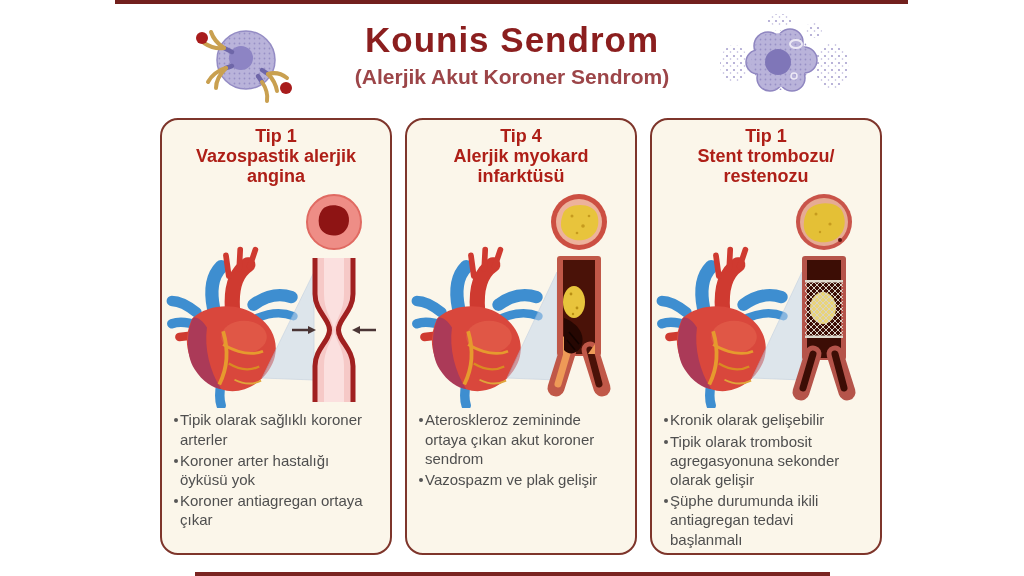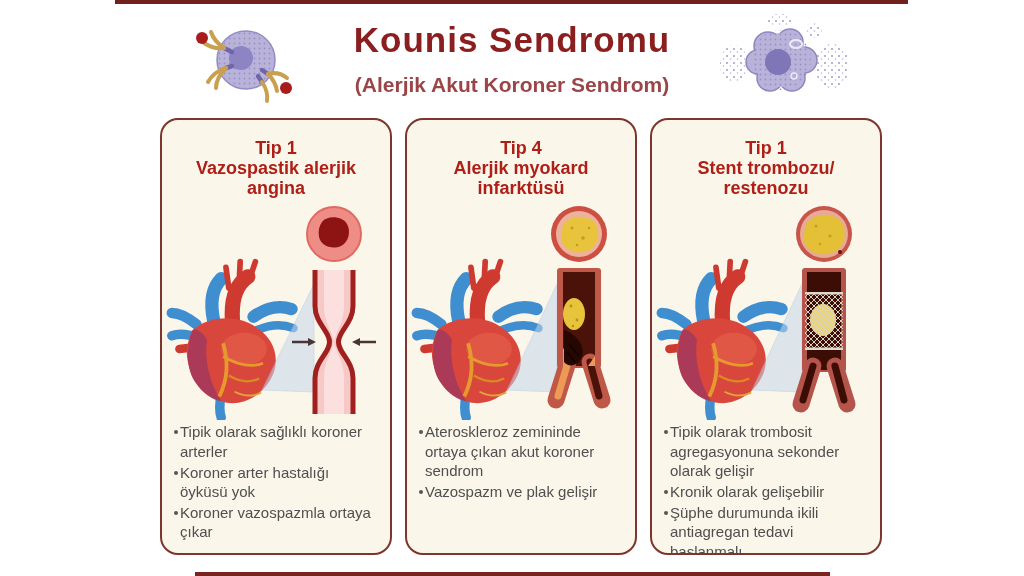--- a/index.html
+++ b/index.html
@@ -5,28 +5,28 @@
   html,body{margin:0;padding:0;}
   body{
     width:1024px;height:576px;background:#ffffff;overflow:hidden;position:relative;
     font-family:"Liberation Sans", sans-serif;
   }
   .crop-bar{position:absolute;background:#72201d;}
   .crop-bar.top{left:115px;top:0;width:793px;height:4px;}
   .crop-bar.bottom{left:195px;bottom:0;width:635px;height:4px;background:#7a2421;}
   .header{position:absolute;top:22px;left:0;width:100%;text-align:center;}
   .title{font-size:35px;font-weight:bold;color:#8b1e1e;letter-spacing:1px;line-height:1.05;}
-  .subtitle{font-size:21px;font-weight:bold;color:#9c4548;margin-top:14px;}
+  .subtitle{font-size:21px;font-weight:bold;color:#9c4548;margin-top:6px;}
   .hicon{position:absolute;}
   .hicon.left{left:182px;top:16px;}
   .hicon.right{left:718px;top:12px;}
   .panels{position:absolute;left:160px;top:118px;display:flex;gap:13px;}
   .panel{
     box-sizing:border-box;width:232px;height:437px;background:#fbf6ea;
-    border:2px solid #7e352b;border-radius:18px;padding-top:18px;
+    border:2px solid #7e352b;border-radius:18px;padding-top:6px;
     display:flex;flex-direction:column;overflow:hidden;
   }
   .ptitle{text-align:center;color:#ae1f17;font-weight:bold;font-size:18px;line-height:1.12;}
   .pname{white-space:pre-line;}
   .illus{display:block;width:228px;height:222px;flex:0 0 auto;}
   .bullets{list-style:none;margin:2px 10px 0 12px;padding:0;font-size:15px;color:#4f4f4f;line-height:1.28;}
   .bullets li{display:flex;gap:2px;margin-bottom:2px;}
   .bdot{flex:0 0 auto;width:4px;height:4px;border-radius:50%;background:#565656;margin-top:8px;}
 </style>
 </head>
@@ -88,21 +88,21 @@
       <path d="M44,52 C38,58 34,64 34,72"></path>
       <path d="M86,58 C93,56 100,58 105,62"></path>
       <path d="M86,58 C91,63 94,69 95,75"></path>
       <path d="M80,66 C84,72 86,79 85,85"></path>
     </g>
     <circle cx="20" cy="22" r="6" fill="#a81c1c"></circle>
     <circle cx="104" cy="72" r="6" fill="#a81c1c"></circle>
   </svg>
 
   <div class="header">
-    <div class="title">Kounis Sendromu</div>
+    <div class="title">Kounis Sendrom</div>
     <div class="subtitle">(Alerjik Akut Koroner Sendrom)</div>
   </div>
 
   <svg class="hicon right" width="134" height="100" viewBox="0 0 134 100">
     <g fill="#b9b3da" stroke="#8f86c0" stroke-width="1.5">
       <circle cx="50" cy="34" r="14"></circle>
         <circle cx="72" cy="30" r="13"></circle>
       <circle cx="86" cy="48" r="13"></circle>
         <circle cx="74" cy="66" r="13"></circle>
       <circle cx="52" cy="66" r="13"></circle>
@@ -153,21 +153,21 @@
         <li>
             <span class="bdot"></span>
             <span>Tipik olarak sağlıklı koroner arterler</span>
           </li>
         <li>
             <span class="bdot"></span>
             <span>Koroner arter hastalığı öyküsü yok</span>
           </li>
         <li>
             <span class="bdot"></span>
-            <span>Koroner vazospazmla ortaya çıkar</span>
+            <span>Koroner antiagregan ortaya çıkar</span>
           </li>
       </ul>
     </section>
 
     <section class="panel">
       <div class="ptitle">
         <div>Tip 4</div>
         <div class="pname">Alerjik myokard
 infarktüsü</div>
       </div>
@@ -248,25 +248,25 @@
           <path d="M183,168 L192,202" stroke="#3c0d05" stroke-width="7" stroke-linecap="round" fill="none"></path>
           <ellipse cx="171" cy="122" rx="13" ry="16" fill="#e9d47a"></ellipse>
           <rect x="153" y="96" width="38" height="54" fill="url(#mesh)"></rect>
           <rect x="153" y="94" width="38" height="2.5" fill="#ded8cc"></rect>
           <rect x="153" y="149.5" width="38" height="2.5" fill="#ded8cc"></rect>
         </g>
       </svg>
       <ul class="bullets">
         <li>
             <span class="bdot"></span>
+            <span>Kronik olarak gelişebilir</span>
+          </li>
+        <li>
+            <span class="bdot"></span>
             <span>Tipik olarak trombosit agregasyonuna sekonder olarak gelişir</span>
-          </li>
-        <li>
-            <span class="bdot"></span>
-            <span>Kronik olarak gelişebilir</span>
           </li>
         <li>
             <span class="bdot"></span>
             <span>Şüphe durumunda ikili antiagregan tedavi başlanmalı</span>
           </li>
       </ul>
     </section>
 
   </div>
 </div>

